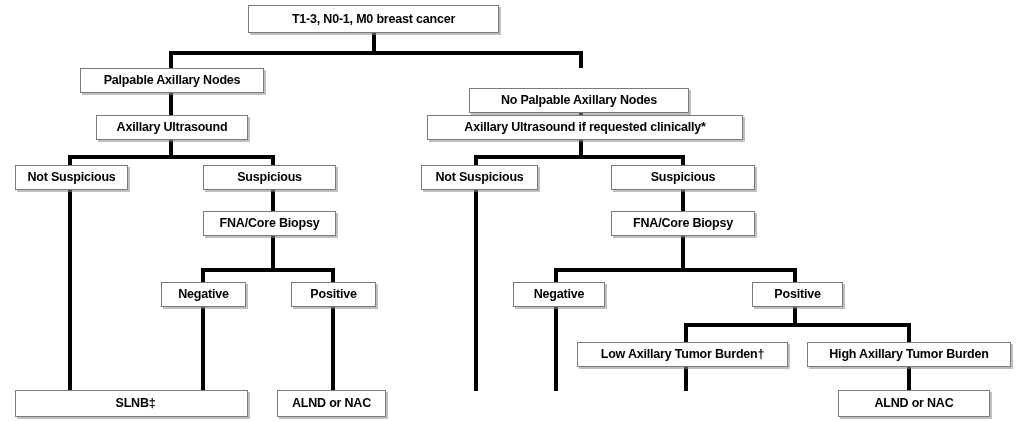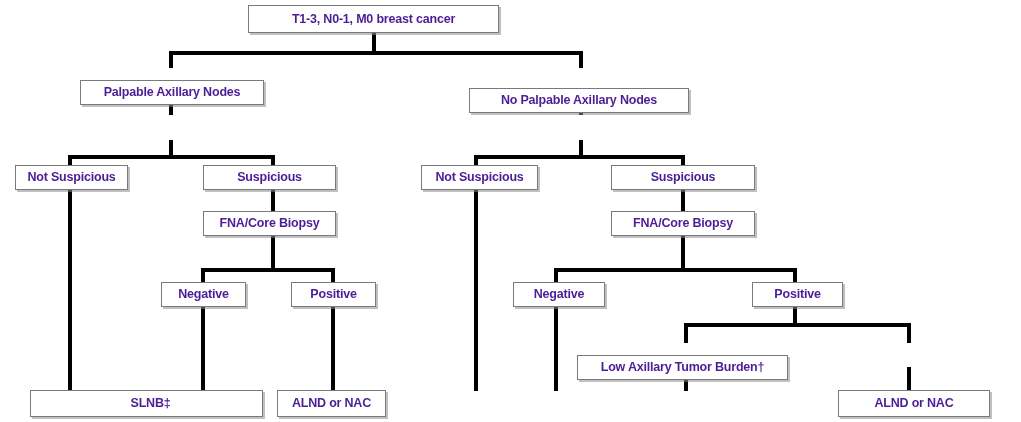--- a/index.html
+++ b/index.html
@@ -14,21 +14,21 @@
     height: 422px;
     background: #ffffff;
     font-family: "Liberation Sans", sans-serif;
     overflow: hidden;
   }
   .node {
     position: absolute;
     box-sizing: border-box;
     border: 1px solid #7a7a7a;
     background: #ffffff;
-    color: #4c1d95;
+    color: #000000;
     font-weight: bold;
     font-size: 12.5px;
     line-height: 1;
     display: flex;
     align-items: center;
     justify-content: center;
     text-align: center;
     letter-spacing: -0.2px;
     white-space: nowrap;
     z-index: 3;
@@ -52,24 +52,25 @@
   <div class="node shadowed" style="left:248px; top:5px; width:251px; height:28px;">T1-3, N0-1, M0 breast cancer</div>
 
   <div class="conn v" style="left:372px; top:33px; width:4px; height:20px;"></div>
 
   <div class="conn h" style="left:169px; top:51px; width:414px; height:4px;"></div>
 
   <div class="conn v" style="left:169px; top:51px; width:4px; height:17px;"></div>
 
   <div class="conn v" style="left:579px; top:51px; width:4px; height:17px;"></div>
 
-  <div class="node shadowed" style="left:80px; top:80px; width:184px; height:25px;">Palpable Axillary Nodes</div>
+  <div class="node shadowed" style="left:80px; top:68px; width:184px; height:25px;">Palpable Axillary Nodes</div>
 
   <div class="conn v" style="left:169px; top:93px; width:4px; height:22px;"></div>
 
+  <div class="node shadowed" style="left:96px; top:115px; width:152px; height:25px;">Axillary Ultrasound</div>
 
   <div class="conn v" style="left:169px; top:140px; width:4px; height:17px;"></div>
   <div class="conn h" style="left:70px; top:155px; width:205px; height:4px;"></div>
   <div class="conn v" style="left:68px; top:155px; width:4px; height:13px;"></div>
   <div class="conn v" style="left:271px; top:155px; width:4px; height:13px;"></div>
 
   <div class="node shadowed" style="left:15px; top:165px; width:113px; height:25px;">Not Suspicious</div>
 
   <div class="node shadowed" style="left:203px; top:165px; width:133px; height:25px;">Suspicious</div>
 
@@ -84,28 +85,29 @@
   <div class="conn v" style="left:201px; top:268px; width:4px; height:16px;"></div>
   <div class="conn v" style="left:331px; top:268px; width:4px; height:16px;"></div>
 
   <div class="node shadowed" style="left:161px; top:282px; width:85px; height:25px;">Negative</div>
 
   <div class="node shadowed" style="left:291px; top:282px; width:85px; height:25px;">Positive</div>
 
   <div class="conn v" style="left:201px; top:307px; width:4px; height:84px;"></div>
   <div class="conn v" style="left:331px; top:307px; width:4px; height:84px;"></div>
 
-  <div class="node shadowed" style="left:30px; top:390px; width:233px; height:27px;padding-left:8px;">SLNB‡</div>
+  <div class="node shadowed" style="left:15px; top:390px; width:233px; height:27px;padding-left:8px;">SLNB‡</div>
 
   <div class="node shadowed" style="left:277px; top:390px; width:109px; height:27px;">ALND or NAC</div>
 
   <div class="node shadowed" style="left:469px; top:68px; width:220px; height:25px;margin-top:20px;">No Palpable Axillary Nodes</div>
 
   <div class="conn v" style="left:579px; top:93px; width:4px; height:22px;"></div>
 
+  <div class="node shadowed" style="left:427px; top:115px; width:316px; height:25px;">Axillary Ultrasound if requested clinically*</div>
 
   <div class="conn v" style="left:579px; top:140px; width:4px; height:17px;"></div>
   <div class="conn h" style="left:474px; top:155px; width:211px; height:4px;"></div>
   <div class="conn v" style="left:474px; top:155px; width:4px; height:13px;"></div>
   <div class="conn v" style="left:681px; top:155px; width:4px; height:13px;"></div>
 
   <div class="node shadowed" style="left:421px; top:165px; width:117px; height:25px;">Not Suspicious</div>
 
   <div class="node shadowed" style="left:611px; top:165px; width:144px; height:25px;">Suspicious</div>
 
@@ -124,22 +126,23 @@
 
   <div class="node shadowed" style="left:752px; top:282px; width:91px; height:25px;">Positive</div>
 
   <div class="conn v" style="left:554px; top:307px; width:4px; height:84px;"></div>
 
   <div class="conn v" style="left:793px; top:307px; width:4px; height:18px;"></div>
   <div class="conn h" style="left:684px; top:323px; width:227px; height:4px;"></div>
   <div class="conn v" style="left:684px; top:323px; width:4px; height:20px;"></div>
   <div class="conn v" style="left:907px; top:323px; width:4px; height:20px;"></div>
 
-  <div class="node shadowed" style="left:577px; top:342px; width:211px; height:25px;margin-top:13px;">Low Axillary Tumor Burden†</div>
+  <div class="node shadowed" style="left:577px; top:342px; width:211px; height:25px;">Low Axillary Tumor Burden†</div>
 
+  <div class="node shadowed" style="left:807px; top:342px; width:204px; height:25px;">High Axillary Tumor Burden</div>
 
   <div class="conn v" style="left:684px; top:367px; width:4px; height:24px;"></div>
   <div class="conn v" style="left:907px; top:367px; width:4px; height:24px;"></div>
 
 
   <div class="node shadowed" style="left:838px; top:390px; width:152px; height:27px;">ALND or NAC</div>
 
 </div>
 
 </body></html>

